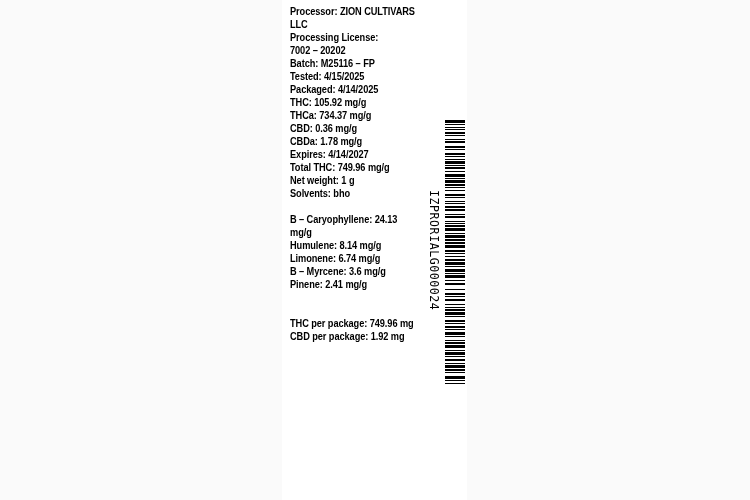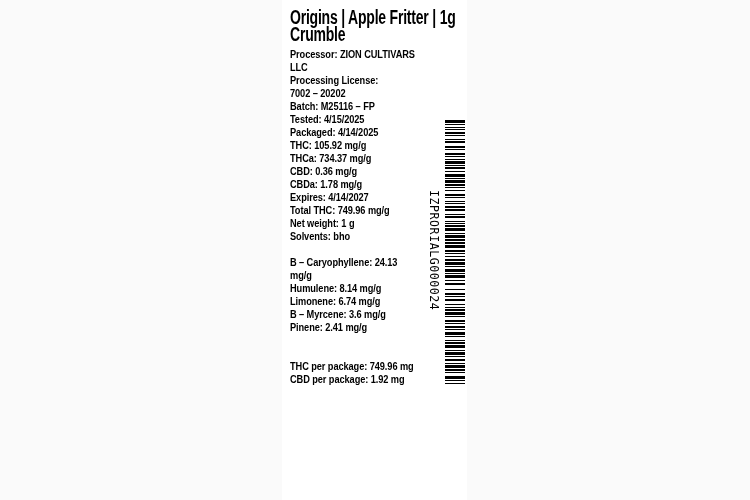--- a/index.html
+++ b/index.html
@@ -78,24 +78,20 @@
     letter-spacing: 0.6px;
     color: #000000;
   }
 </style>
 </head>
 <body>
 
 <div class="canvas">
   <div class="label">
 
-    <div class="title-block">
-      <div class="tline">Origins | Apple Fritter | 1g</div>
-      <div class="tline">Crumble</div>
-    </div>
 
     <div class="details" id="details">
         <div class="dline">Processor: ZION CULTIVARS</div>
         <div class="dline">LLC</div>
         <div class="dline">Processing License:</div>
         <div class="dline">7002 – 20202</div>
         <div class="dline">Batch: M25116 – FP</div>
         <div class="dline">Tested: 4/15/2025</div>
         <div class="dline">Packaged: 4/14/2025</div>
         <div class="dline">THC: 105.92 mg/g</div>

